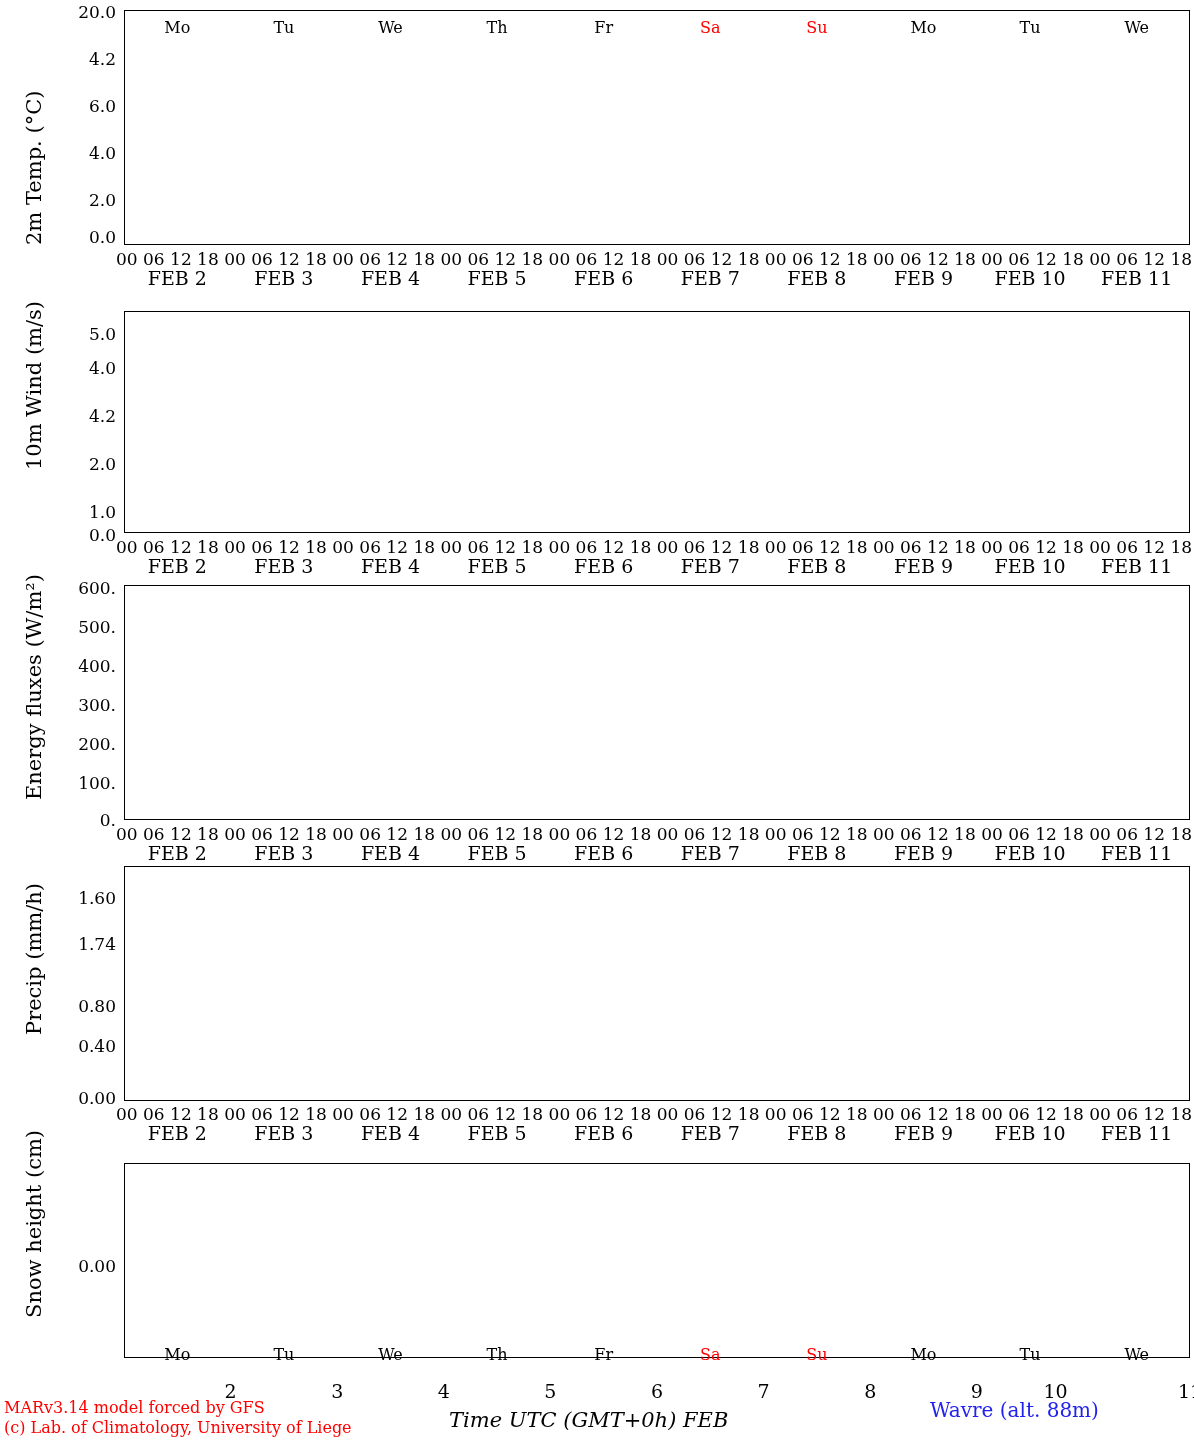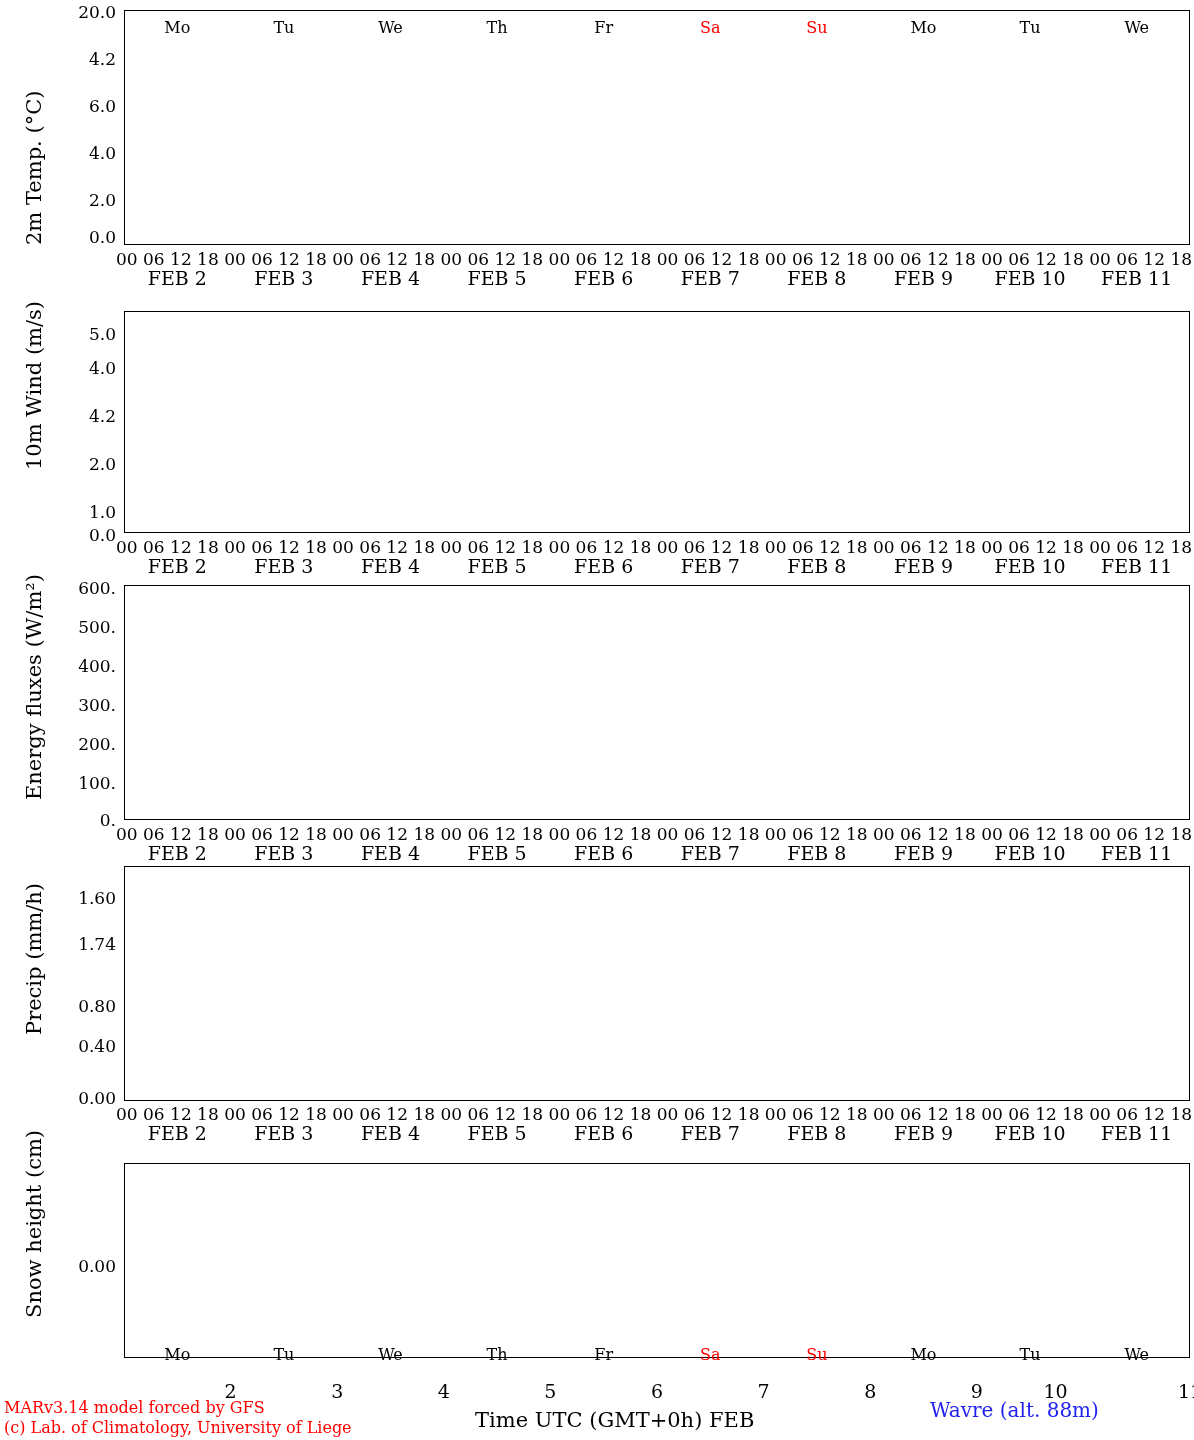--- a/index.html
+++ b/index.html
@@ -379,14 +379,14 @@
     <div class="daylab" style="left: 617px; top: 1380px; width: 80px; text-align: center;">6</div>
     <div class="daylab" style="left: 723.6px; top: 1380px; width: 80px; text-align: center;">7</div>
     <div class="daylab" style="left: 830.2px; top: 1380px; width: 80px; text-align: center;">8</div>
     <div class="daylab" style="left: 936.8px; top: 1380px; width: 80px; text-align: center;">9</div>
     <div class="daylab" style="left: 1043.4px; top: 1380px; width: 80px; text-align: left;">10</div>
     <div class="daylab" style="left: 1150px; top: 1380px; width: 80px; text-align: center;">11</div>
   </div>
 
 <div class="footL" style="left:4px;top:1398px;">MARv3.14 model forced by GFS</div>
 <div class="footL" style="left:4px;top:1418px;">(c) Lab. of Climatology, University of Liege</div>
-<div class="footC" style="left:475px;top:1408px;">Time UTC (GMT+0h) FEB</div>
+<div class="footC" style="left:449px;top:1408px;font-style:italic;">Time UTC (GMT+0h) FEB</div>
 <div class="footR" style="left:930px;top:1398px;">Wavre (alt. 88m)</div>
 
 </body></html>

